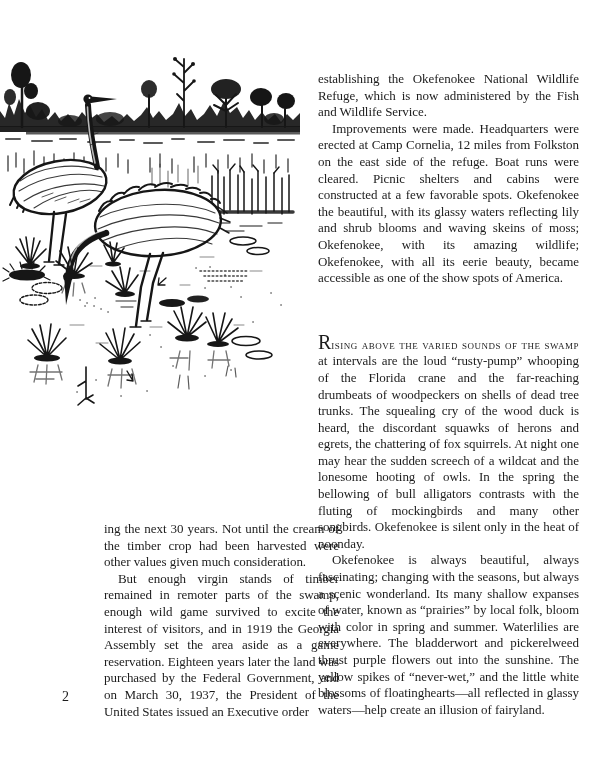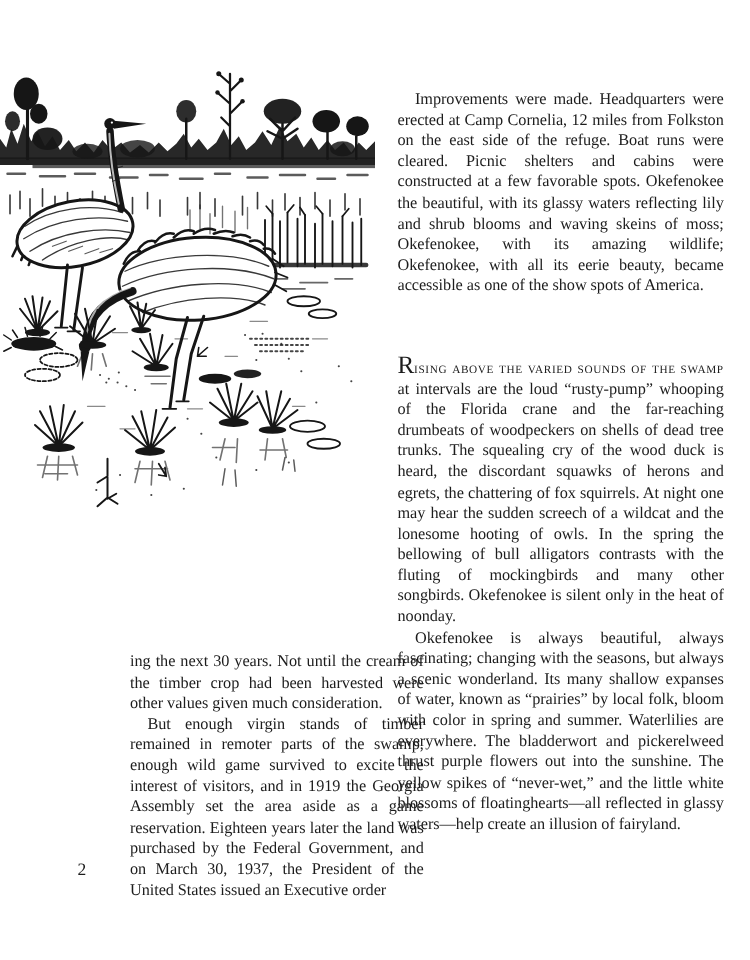--- a/index.html
+++ b/index.html
@@ -156,20 +156,21 @@
     </svg>
   </figure>
 
 
   <div class="col col-left">
     <p class="body-p">ing the next 30 years. Not until the cream of the timber crop had been harvested were other values given much consideration.</p>
     <p class="body-p indent">But enough virgin stands of timber remained in remoter parts of the swamp, enough wild game survived to excite the interest of visitors, and in 1919 the Georgia Assembly set the area aside as a game reservation. Eighteen years later the land was purchased by the Federal Government, and on March 30, 1937, the President of the United States issued an Executive order</p>
   </div>
 
   <div class="col col-right">
+    <p class="body-p">establishing the Okefenokee National Wildlife Refuge, which is now administered by the Fish and Wildlife Service.</p>
     <p class="body-p indent">Improvements were made. Headquarters were erected at Camp Cornelia, 12 miles from Folkston on the east side of the refuge. Boat runs were cleared. Picnic shelters and cabins were constructed at a few favorable spots. Okefenokee the beautiful, with its glassy waters reflecting lily and shrub blooms and waving skeins of moss; Okefenokee, with its amazing wildlife; Okefenokee, with all its eerie beauty, became accessible as one of the show spots of America.</p>
     <p class="body-p section"><span class="initial">R</span><span class="smallcaps">ising above the varied sounds of the swamp</span><span> at intervals are the loud “rusty-pump” whooping of the Florida crane and the far-reaching drumbeats of woodpeckers on shells of dead tree trunks. The squealing cry of the wood duck is heard, the discordant squawks of herons and egrets, the chattering of fox squirrels. At night one may hear the sudden screech of a wildcat and the lonesome hooting of owls. In the spring the bellowing of bull alligators contrasts with the fluting of mockingbirds and many other songbirds. Okefenokee is silent only in the heat of noonday.</span></p>
     <p class="body-p indent">Okefenokee is always beautiful, always fascinating; changing with the seasons, but always a scenic wonderland. Its many shallow expanses of water, known as “prairies” by local folk, bloom with color in spring and summer. Waterlilies are everywhere. The bladderwort and pickerelweed thrust purple flowers out into the sunshine. The yellow spikes of “never-wet,” and the little white blossoms of floatinghearts—all reflected in glassy waters—help create an illusion of fairyland.</p>
   </div>
 
   <div class="page-number">2</div>
 
 </div>
 
 </body></html>

